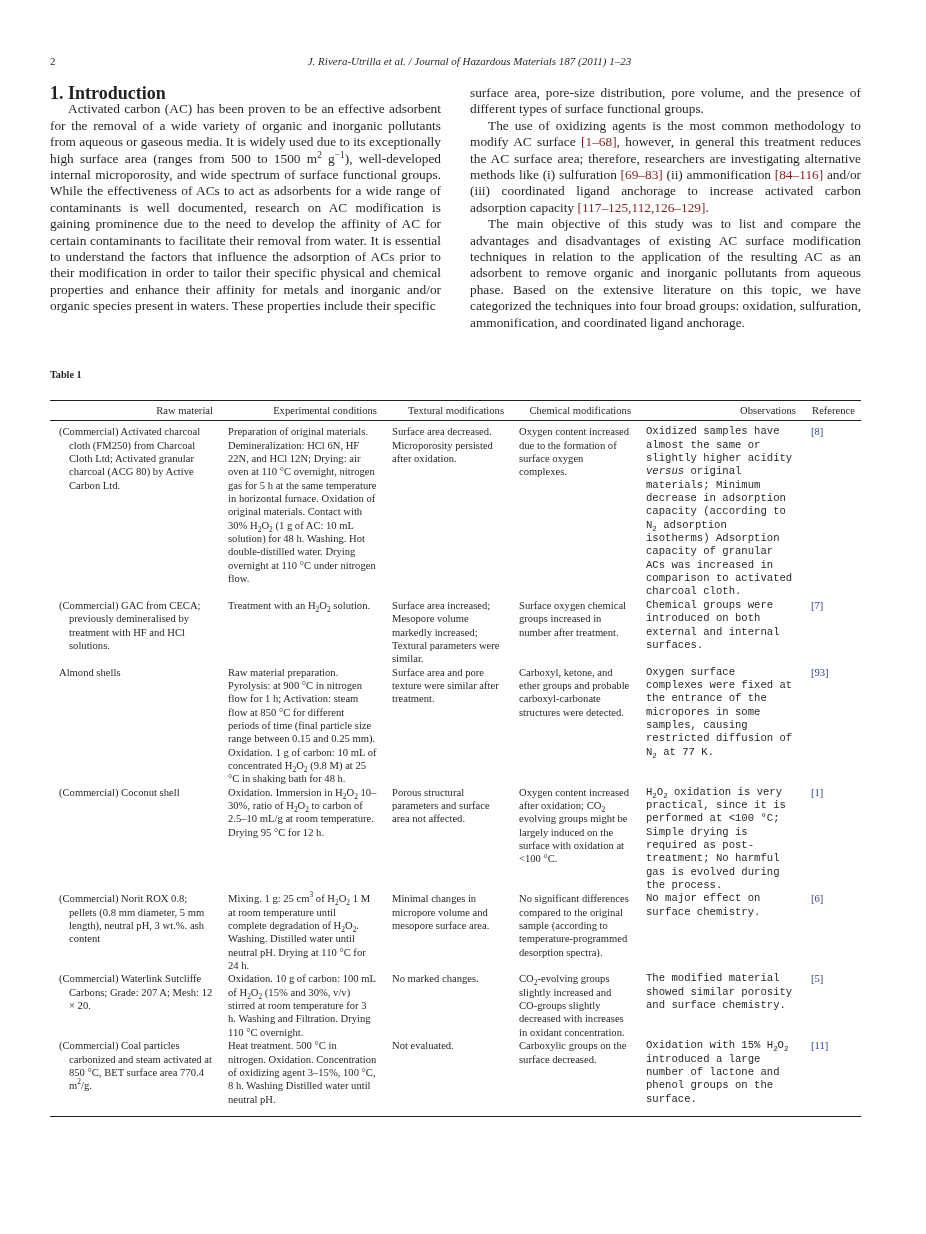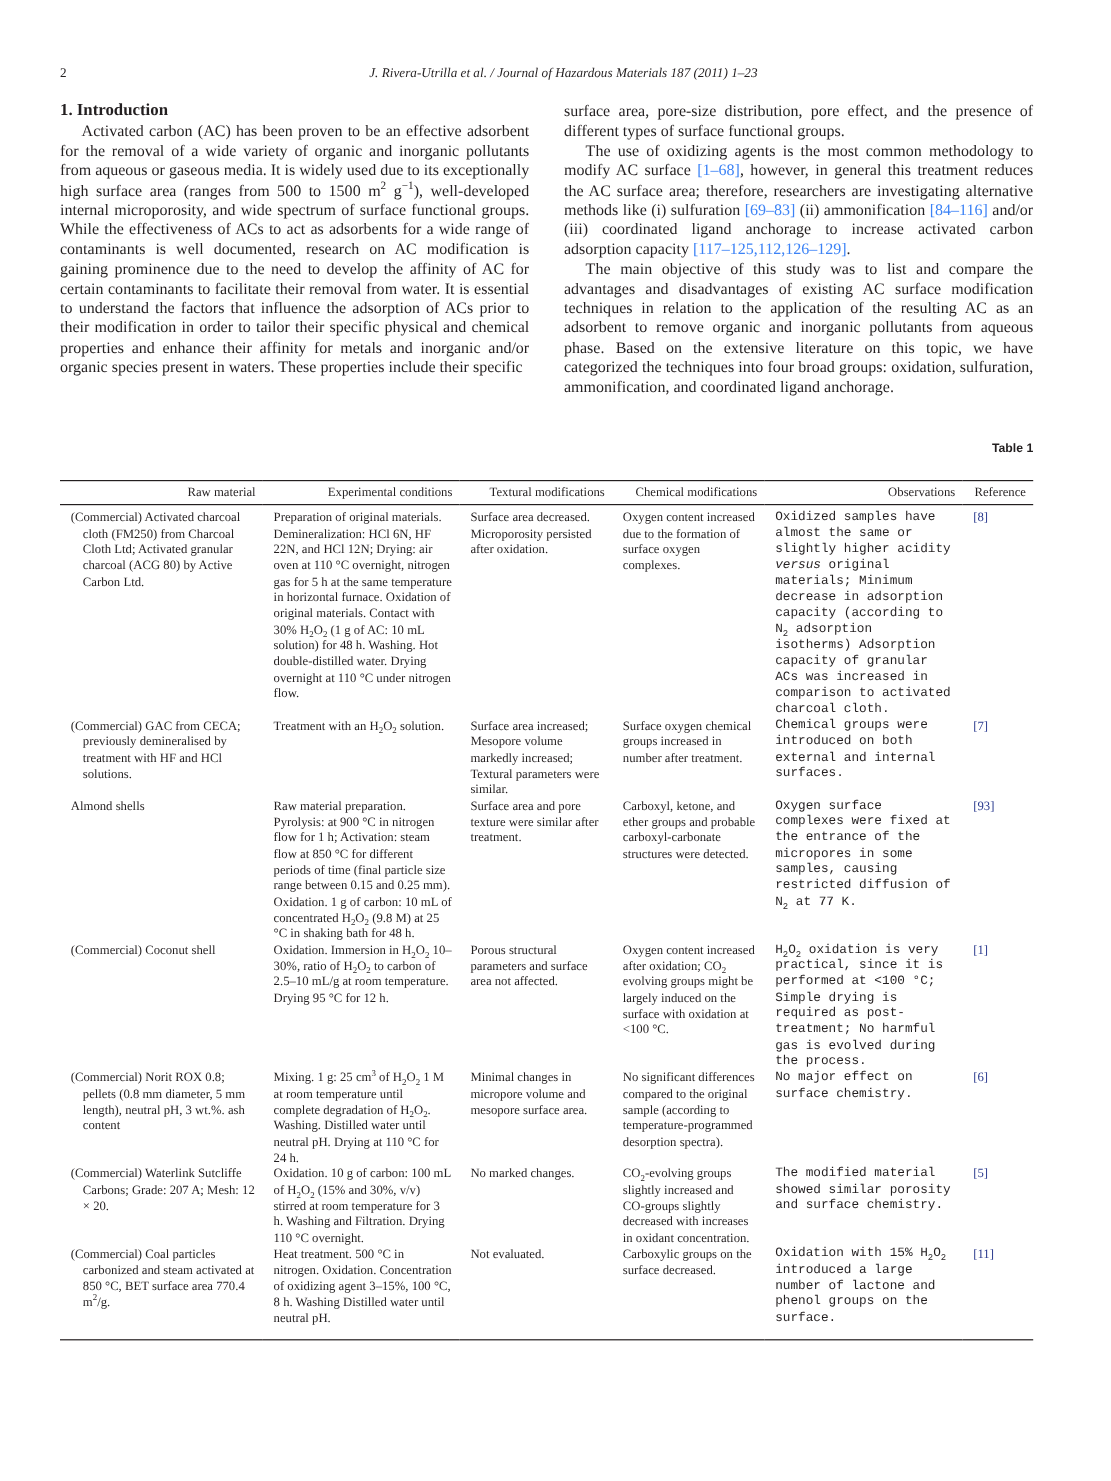--- a/index.html
+++ b/index.html
@@ -7,23 +7,23 @@
          font-family: "DejaVu Serif", serif; color: #231f20; }
   .page { position: absolute; left: 50px; top: 0; width: 811px; }
   .running-head { position: absolute; top: 54px; left: 0; width: 811px; font-size: 10px; line-height: 14px; }
   .running-head .pno { position: absolute; left: 0; top: 0; font-family: "Liberation Serif", serif; font-size: 11px; }
   .running-head .jr { position: absolute; left: 14px; width: 811px; text-align: center; font-style: italic; font-family: "Liberation Serif", serif; font-size: 11px; }
   .col { position: absolute; top: 85px; width: 391px; font-family: "Liberation Serif", serif; font-size: 13.35px; line-height: 16.4px; text-align: justify; }
   .col.left { left: 0; }
   .col.right { left: 420px; }
   .col p { margin: 0; text-indent: 18px; }
   .col p.noindent { text-indent: 0; }
-  .sec-title { font-weight: bold; font-size: 14px; margin: 0 0 16px 0; text-indent: 0 !important; font-family: "Liberation Serif", serif; }
-  .ref { color: #3b82f6; }
-  .caption { position: absolute; top: 368px; left: 0; width: 811px; font-family: Liberation Sans, sans-serif; font-size: 10.2px; line-height: 13px; text-align: right; }
+  .sec-title { font-weight: bold; font-size: 18px; margin: 0 0 16px 0; text-indent: 0 !important; font-family: "Liberation Serif", serif; }
+  .ref { color: #7f1d1d; }
+  .caption { position: absolute; top: 368px; left: 0; width: 811px; font-family: Liberation Serif, serif; font-size: 10.2px; line-height: 13px; }
   .caption .tlabel { font-weight: bold; }
   table.t1 { position: absolute; top: 400px; left: 0; width: 811px; border-collapse: collapse;
              font-family: "Liberation Serif", serif; font-size: 10.6px; line-height: 13.35px; }
   table.t1 thead tr { border-top: 1.2px solid #231f20; border-bottom: 1px solid #231f20; }
   table.t1 th { font-weight: normal; text-align: right; padding: 3px 6px 3px 9px; vertical-align: top; white-space: nowrap; }
   table.t1 td { text-align: left; vertical-align: top; padding: 0 6px 0 9px; }
   table.t1 tbody tr:first-child td { padding-top: 4px; }
   table.t1 tbody tr:last-child { border-bottom: 1.2px solid #231f20; margin-top: 34px; }
   table.t1 tbody tr:last-child td { padding-bottom: 10px; }
   td.raw { width: 154px; }
@@ -47,21 +47,21 @@
 
   <div class="col left">
     <p class="sec-title">1.  Introduction</p>
     <div id="left-paras">
         <p>Activated carbon (AC) has been proven to be an effective adsorbent for the removal of a wide variety of organic and inorganic pollutants from aqueous or gaseous media. It is widely used due to its exceptionally high surface area (ranges from 500 to 1500 m<sup>2</sup> g<sup>−1</sup>), well-developed internal microporosity, and wide spectrum of surface functional groups. While the effectiveness of ACs to act as adsorbents for a wide range of contaminants is well documented, research on AC modification is gaining prominence due to the need to develop the affinity of AC for certain contaminants to facilitate their removal from water. It is essential to understand the factors that influence the adsorption of ACs prior to their modification in order to tailor their specific physical and chemical properties and enhance their affinity for metals and inorganic and/or organic species present in waters. These properties include their specific</p>
       </div>
   </div>
 
   <div class="col right">
     <div id="right-paras">
-        <p class="noindent">surface area, pore-size distribution, pore effect, and the presence of different types of surface functional groups.</p>
+        <p class="noindent">surface area, pore-size distribution, pore volume, and the presence of different types of surface functional groups.</p>
         <p>The use of oxidizing agents is the most common methodology to modify AC surface <span class="ref">[1–68]</span>, however, in general this treatment reduces the AC surface area; therefore, researchers are investigating alternative methods like (i) sulfuration <span class="ref">[69–83]</span> (ii) ammonification <span class="ref">[84–116]</span> and/or (iii) coordinated ligand anchorage to increase activated carbon adsorption capacity <span class="ref">[117–125,112,126–129]</span>.</p>
         <p>The main objective of this study was to list and compare the advantages and disadvantages of existing AC surface modification techniques in relation to the application of the resulting AC as an adsorbent to remove organic and inorganic pollutants from aqueous phase. Based on the extensive literature on this topic, we have categorized the techniques into four broad groups: oxidation, sulfuration, ammonification, and coordinated ligand anchorage.</p>
       </div>
   </div>
 
   <div class="caption">
     <div class="tlabel">Table 1</div>
   </div>
 
   <table class="t1">

